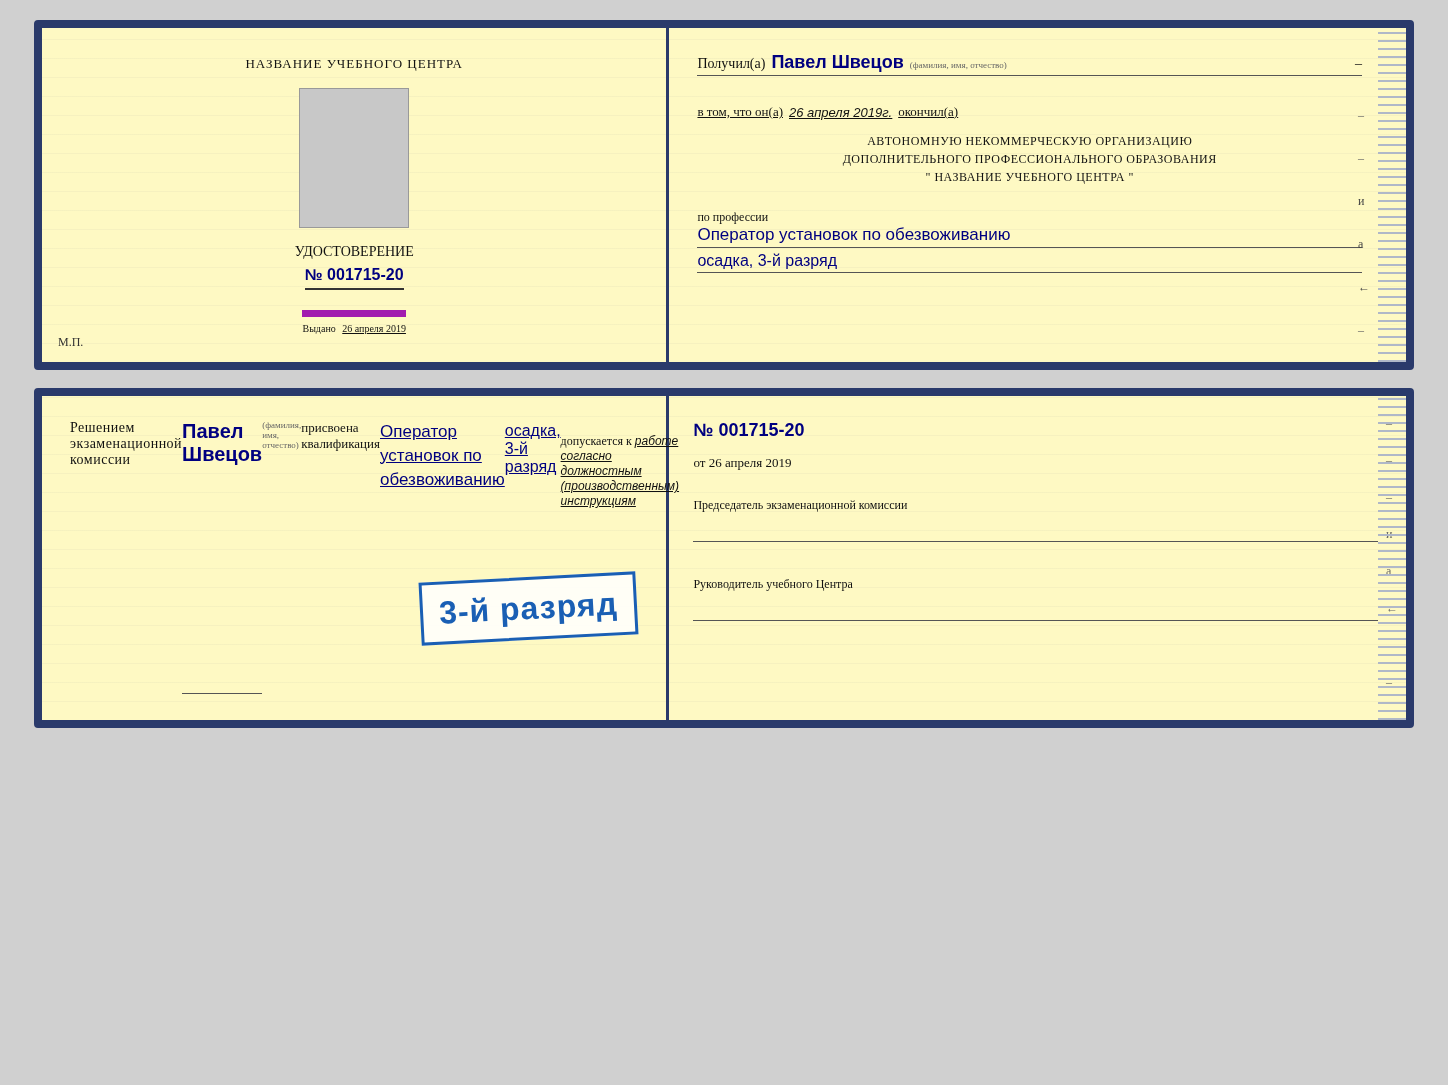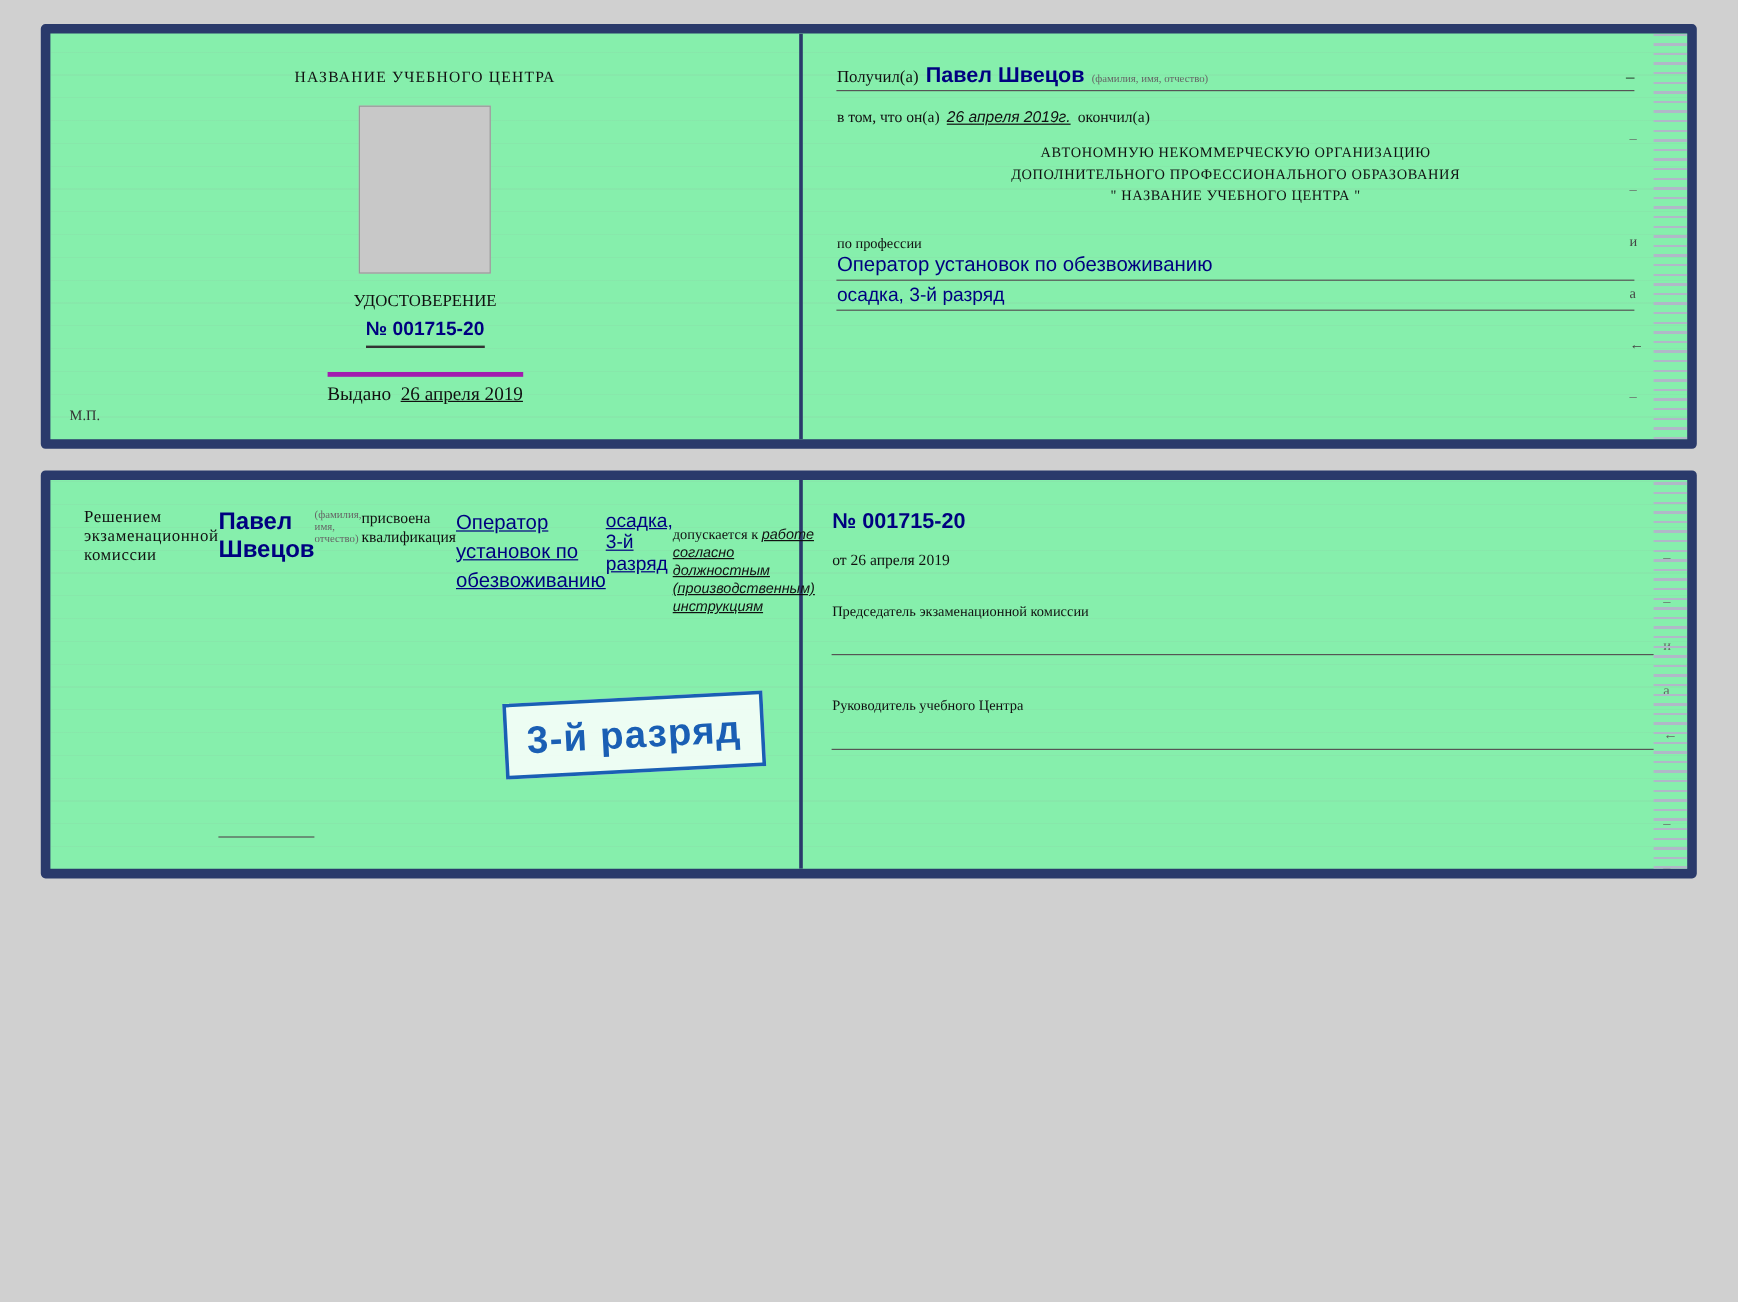--- a/index.html
+++ b/index.html
@@ -14,21 +14,21 @@
     .page-wrapper {
       display: flex;
       flex-direction: column;
       gap: 18px;
       max-width: 1380px;
       margin: 0 auto;
     }
 
     
     .document-card {
-      background: #86efac;
+      background: #fef9c3;
       border: 8px solid #2a3a6b;
       border-radius: 4px;
       display: flex;
       min-height: 340px;
       position: relative;
       overflow: hidden;
     }
 
     .document-card::before {
       content: '';
@@ -109,24 +109,24 @@
       font-size: 16px;
       color: #000080;
       font-weight: bold;
       font-family: Arial, sans-serif;
       border-bottom: 2px solid #333;
       padding-bottom: 4px;
       margin-bottom: 20px;
     }
 
     .cert-vydano {
-      font-size: 16px;
+      font-size: 10px;
       color: #111;
       margin-top: auto;
-      border-top: 4px solid #a21caf;
+      border-top: 7px solid #a21caf;
       padding-top: 6px;
       text-align: center;
     }
 
     .mp-label {
       font-size: 12px;
       color: #333;
       position: absolute;
       bottom: 12px;
       left: 16px;
@@ -154,23 +154,24 @@
       font-size: 9px;
       color: #666;
       text-align: center;
       display: block;
     }
 
     .in-that-line {
       font-size: 13px;
       color: #111;
       display: flex;
-      align-items: flex-start;
+      align-items: center;
       gap: 6px;
-      margin-top: 2px;
+      margin-top: 16px;
+      text-decoration: underline;
     }
 
     .handwritten-date {
       font-family: 'Comic Sans MS', cursive, sans-serif;
       font-style: italic;
       font-size: 13px;
       color: #111;
       text-decoration: underline;
     }
 

